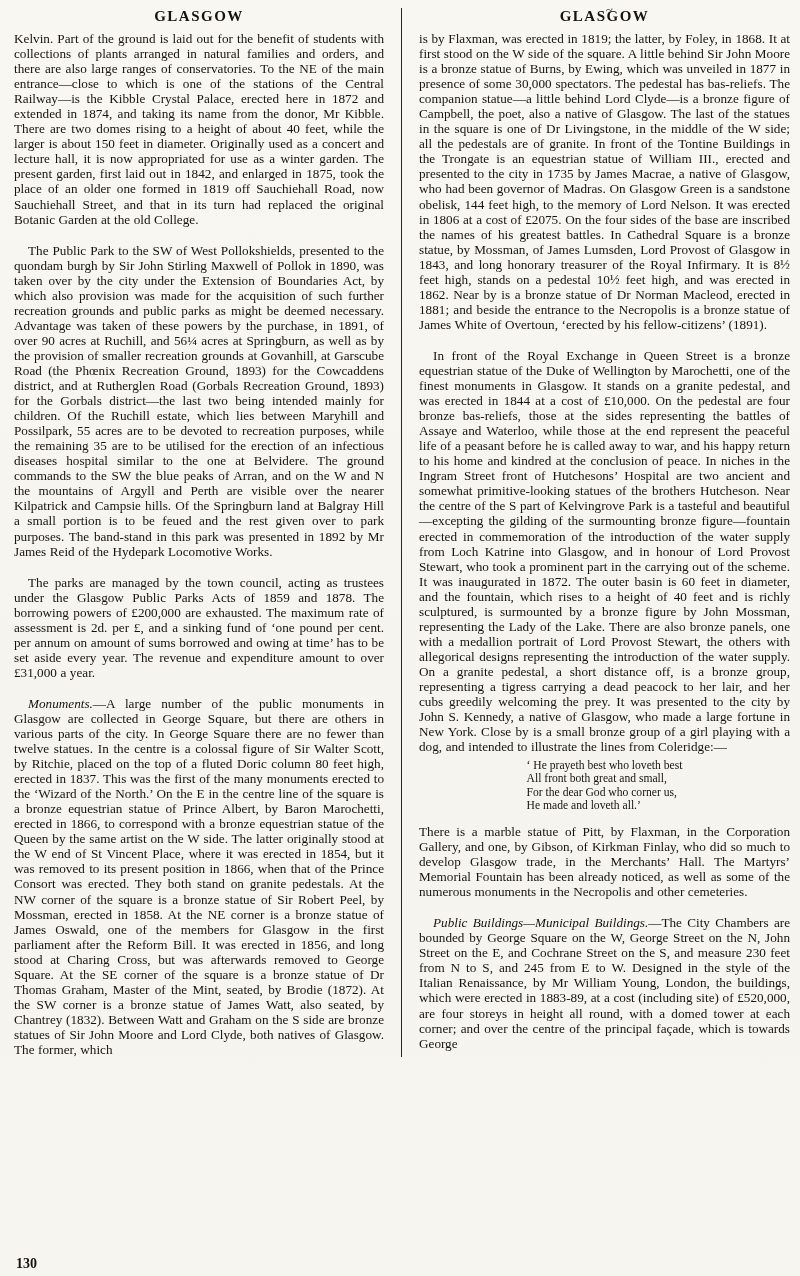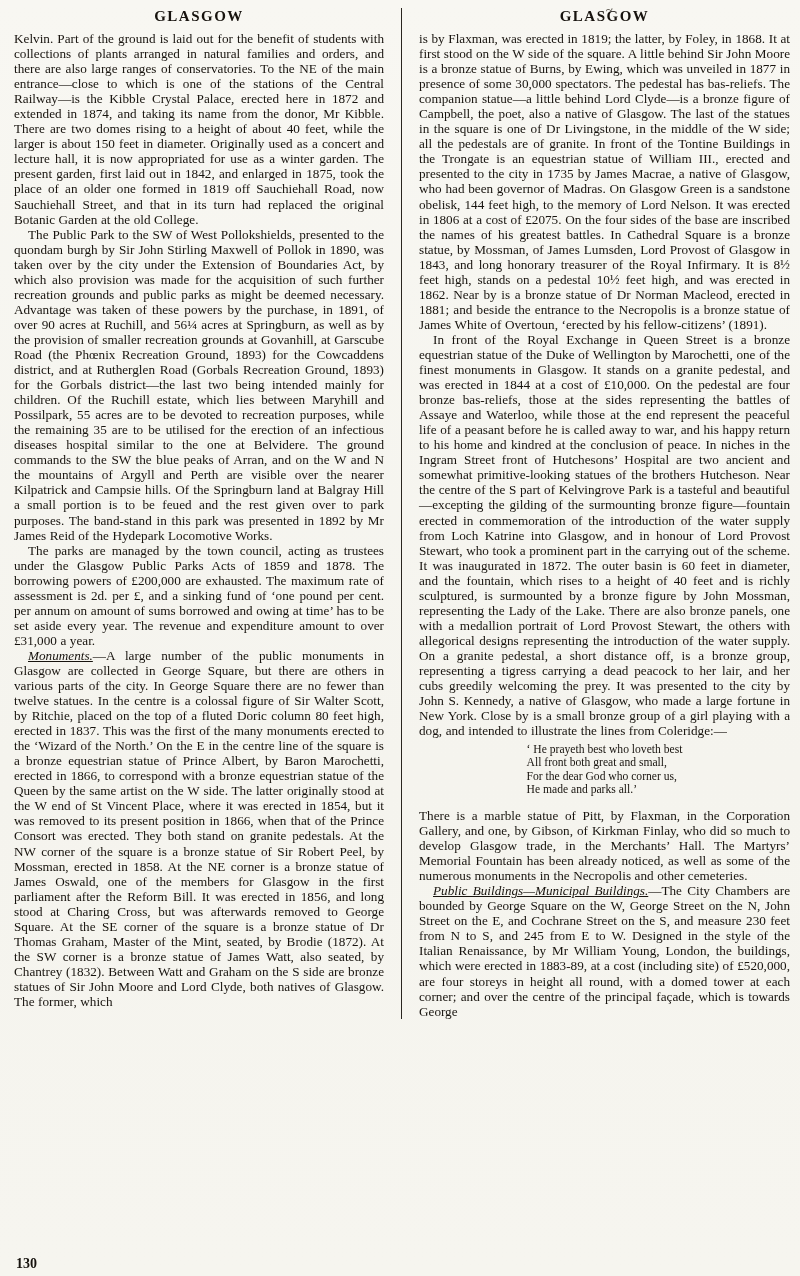--- a/index.html
+++ b/index.html
@@ -48,22 +48,22 @@
     transform: rotate(-8deg);
   }
   p.body-par {
     margin: 0;
     font-size: 13.2px;
     line-height: 15.05px;
     text-align: justify;
     text-justify: inter-word;
     word-spacing: 0.02em;
   }
-  p.indent { text-indent: 14px; }
-  .lead { font-style: italic; text-decoration: underline; }
+  p.indent { text-indent: 14px; margin-top: 16px; }
+  .lead { font-style: italic; }
   .verse {
     display: table;
     margin: 5px auto 12px auto;
     text-align: left;
   }
   .verse-line {
     font-size: 11.6px;
     line-height: 13.2px;
     white-space: nowrap;
   }
@@ -101,21 +101,21 @@
       <div class="running-head">GLASGOW</div>
 
       <p class="body-par">is by Flaxman, was erected in 1819; the latter, by Foley, in 1868.  It at first stood on the W side of the square.  A little behind Sir John Moore is a bronze statue of Burns, by Ewing, which was unveiled in 1877 in presence of some 30,000 spectators.  The pedestal has bas-reliefs.  The companion statue—a little behind Lord Clyde—is a bronze figure of Campbell, the poet, also a native of Glasgow.  The last of the statues in the square is one of Dr Livingstone, in the middle of the W side; all the pedestals are of granite.  In front of the Tontine Buildings in the Trongate is an equestrian statue of William III., erected and presented to the city in 1735 by James Macrae, a native of Glasgow, who had been governor of Madras.  On Glasgow Green is a sandstone obelisk, 144 feet high, to the memory of Lord Nelson.  It was erected in 1806 at a cost of £2075.  On the four sides of the base are inscribed the names of his greatest battles.  In Cathedral Square is a bronze statue, by Mossman, of James Lumsden, Lord Provost of Glasgow in 1843, and long honorary treasurer of the Royal Infirmary.  It is 8½ feet high, stands on a pedestal 10½ feet high, and was erected in 1862.  Near by is a bronze statue of Dr Norman Macleod, erected in 1881; and beside the entrance to the Necropolis is a bronze statue of James White of Overtoun, ‘erected by his fellow-citizens’ (1891).</p>
 
       <p class="body-par indent">In front of the Royal Exchange in Queen Street is a bronze equestrian statue of the Duke of Wellington by Marochetti, one of the finest monuments in Glasgow.  It stands on a granite pedestal, and was erected in 1844 at a cost of £10,000.  On the pedestal are four bronze bas-reliefs, those at the sides representing the battles of Assaye and Waterloo, while those at the end represent the peaceful life of a peasant before he is called away to war, and his happy return to his home and kindred at the conclusion of peace.  In niches in the Ingram Street front of Hutchesons’ Hospital are two ancient and somewhat primitive-looking statues of the brothers Hutcheson.  Near the centre of the S part of Kelvingrove Park is a tasteful and beautiful—excepting the gilding of the surmounting bronze figure—fountain erected in commemoration of the introduction of the water supply from Loch Katrine into Glasgow, and in honour of Lord Provost Stewart, who took a prominent part in the carrying out of the scheme.  It was inaugurated in 1872.  The outer basin is 60 feet in diameter, and the fountain, which rises to a height of 40 feet and is richly sculptured, is surmounted by a bronze figure by John Mossman, representing the Lady of the Lake.  There are also bronze panels, one with a medallion portrait of Lord Provost Stewart, the others with allegorical designs representing the introduction of the water supply.  On a granite pedestal, a short distance off, is a bronze group, representing a tigress carrying a dead peacock to her lair, and her cubs greedily welcoming the prey.  It was presented to the city by John S. Kennedy, a native of Glasgow, who made a large fortune in New York.  Close by is a small bronze group of a girl playing with a dog, and intended to illustrate the lines from Coleridge:—</p>
 
       <div class="verse">
         <div class="verse-line">‘ He prayeth best who loveth best</div>
         <div class="verse-line">All front both great and small,</div>
         <div class="verse-line">For the dear God who corner us,</div>
-        <div class="verse-line">He made and parks all.’</div>
+        <div class="verse-line">He made and loveth all.’</div>
       </div>
 
       <p class="body-par">There is a marble statue of Pitt, by Flaxman, in the Corporation Gallery, and one, by Gibson, of Kirkman Finlay, who did so much to develop Glasgow trade, in the Merchants’ Hall.  The Martyrs’ Memorial Fountain has been already noticed, as well as some of the numerous monuments in the Necropolis and other cemeteries.</p>
 
       <p class="body-par indent"><span class="lead">Public Buildings—Municipal Buildings.</span><span>—The City Chambers are bounded by George Square on the W, George Street on the N, John Street on the E, and Cochrane Street on the S, and measure 230 feet from N to S, and 245 from E to W.  Designed in the style of the Italian Renaissance, by Mr William Young, London, the buildings, which were erected in 1883-89, at a cost (including site) of £520,000, are four storeys in height all round, with a domed tower at each corner; and over the centre of the principal façade, which is towards George</span></p>
     </div>
 
   </div>
 
   <div class="page-number">130</div>

